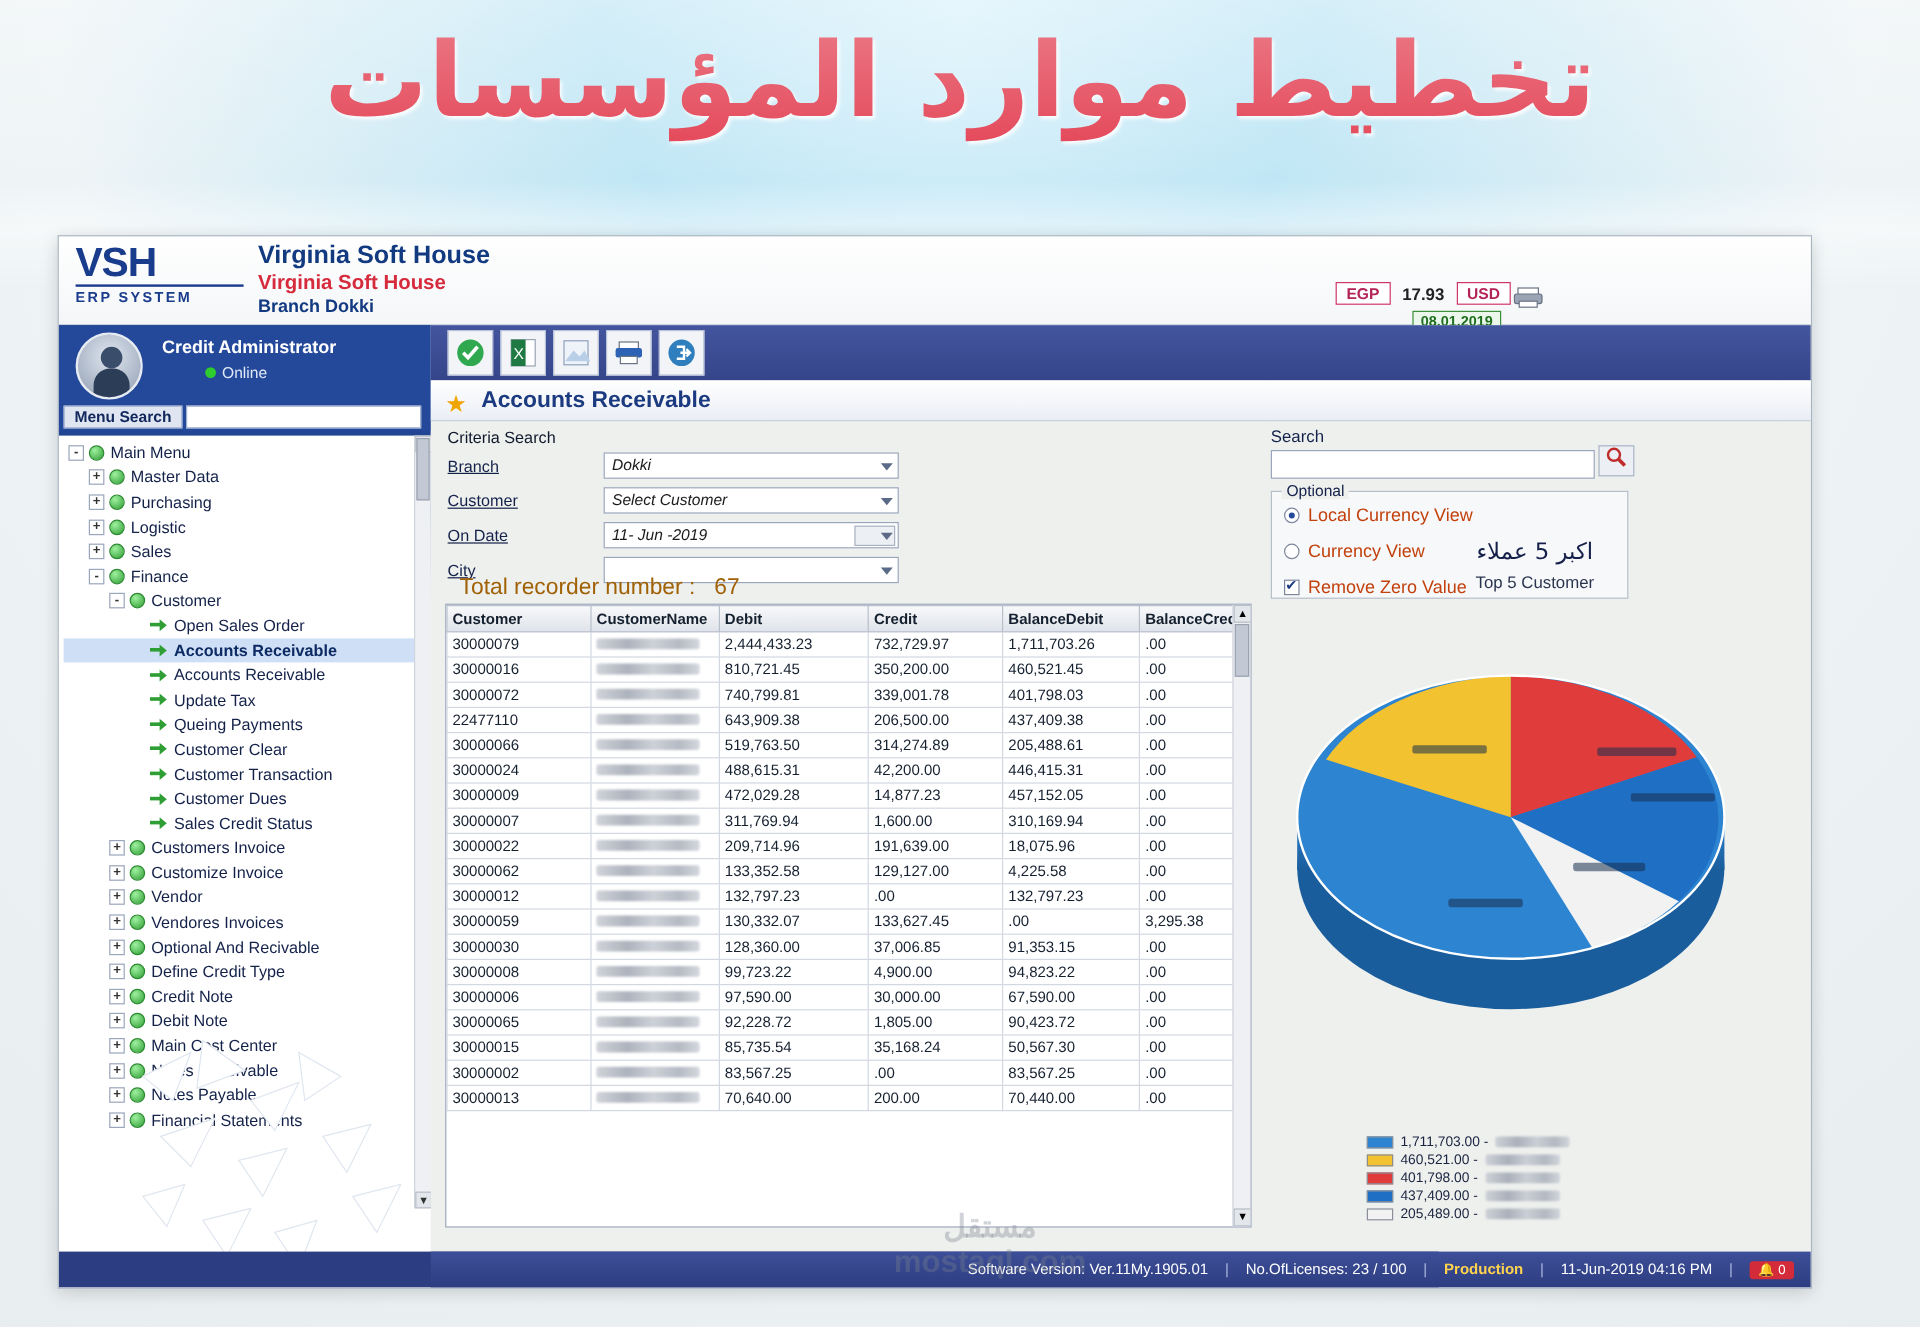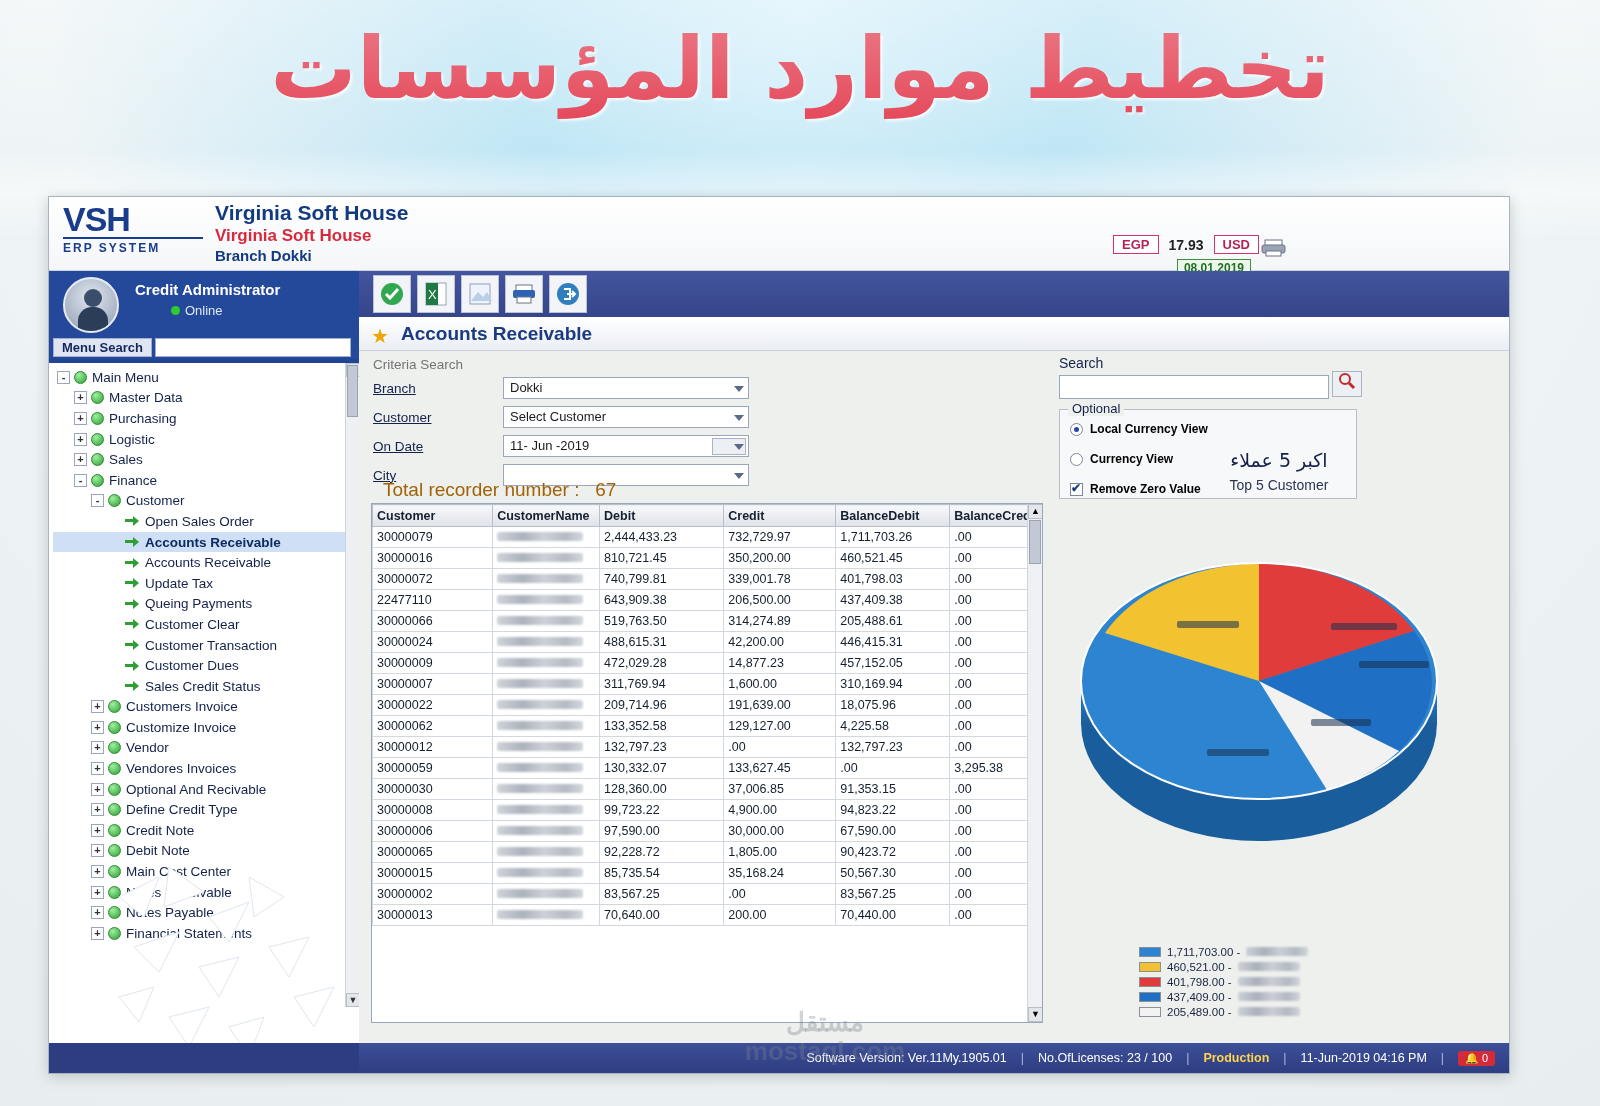--- a/index.html
+++ b/index.html
@@ -144,26 +144,26 @@
   .tb-btns { position:absolute; left:14px; top:4px; display:flex; gap:6px; }
   .tb-btn { width:38px; height:38px; border:1px solid #b9c2d6; background:#f2f4f8; display:flex; align-items:center; justify-content:center; }
   .title-strip {
     position:absolute; left:0; top:46px; right:0; height:34px;
     background:linear-gradient(180deg,#ffffff,#eaeef5);
     border-bottom:1px solid #c8d0dc;
   }
   .star { position:absolute; left:12px; top:7px; color:#f0a500; font-size:20px; }
   .page-title { position:absolute; left:42px; top:6px; font-size:19px; font-weight:bold; color:#1b3a80; }
 
-  .criteria-label { position:absolute; left:14px; top:86px; font-size:13.5px; color:#737373; }
+  .criteria-label { position:absolute; left:14px; top:86px; font-size:13.5px; color:#0f172a; }
   .form { position:absolute; left:14px; top:104px; width:660px; }
   .frow { display:flex; align-items:center; height:26px; margin-bottom:3px; }
   .flabel { width:130px; font-size:13.5px; color:#14224a; text-decoration:underline; }
   .fctl { position:relative; width:246px; height:22px; background:#fff; border:1px solid #9aa6bb; }
-  .fctl .val { position:absolute; left:6px; top:2px; font-size:13px; color:#1a1a1a; }
+  .fctl .val { position:absolute; left:6px; top:2px; font-size:13px; color:#1a1a1a;font-style:italic; }
   .fctl .caret {
     position:absolute; right:4px; top:8px; width:0; height:0;
     border-left:5px solid transparent; border-right:5px solid transparent; border-top:6px solid #5b6a86;
   }
   .fctl .calbtn {
     position:absolute; right:2px; top:2px; width:34px; height:17px; background:#eceff4; border:1px solid #a9b3c4;
   }
   .total-rec { position:absolute; left:24px; top:208px; font-size:19px; color:#a16207; }
 
   .searchbox { position:absolute; left:700px; top:84px; width:310px; }
@@ -171,21 +171,21 @@
   .searchbox .inp { margin-top:4px; width:270px; height:24px; background:#fff; border:1px solid #9aa6bb; display:inline-block; }
   .searchbox .sbtn {
     width:30px; height:26px; background:#eceff4; border:1px solid #a9b3c4; display:inline-block;
     vertical-align:top; margin-left:3px; text-align:center; line-height:24px;
   }
   .optional-box {
     position:absolute; left:700px; top:138px; width:298px; height:90px;
     border:1px solid #b6bec9; background:#f7f8fa;
   }
   .optional-title { position:absolute; left:8px; top:-9px; background:#eef0ee; padding:0 4px; font-size:13px; color:#14224a; }
-  .opt-row { display:flex; align-items:center; height:22px; margin:8px 0 0 10px; font-size:12px; color:#000000;font-weight:bold; }
+  .opt-row { display:flex; align-items:center; height:22px; margin:8px 0 0 10px; font-size:15px; color:#c2410c; }
   .radio { width:13px; height:13px; border-radius:50%; border:1px solid #7d879b; background:#fff; margin-right:7px; position:relative; }
   .radio.on::after { content:""; position:absolute; left:3px; top:3px; width:5px; height:5px; border-radius:50%; background:#24499b; }
   .cbox { width:13px; height:13px; border:1px solid #7d879b; background:#fff; margin-right:7px; position:relative; }
   .cbox.on::after { content:"✔"; position:absolute; left:0px; top:-3px; font-size:12px; color:#1b3a80; }
 
   
   .grid-wrap {
     position:absolute; left:12px; top:232px; width:672px; bottom:50px;
     border:1px solid #9aa6bb; background:#fff; overflow:hidden;
   }

